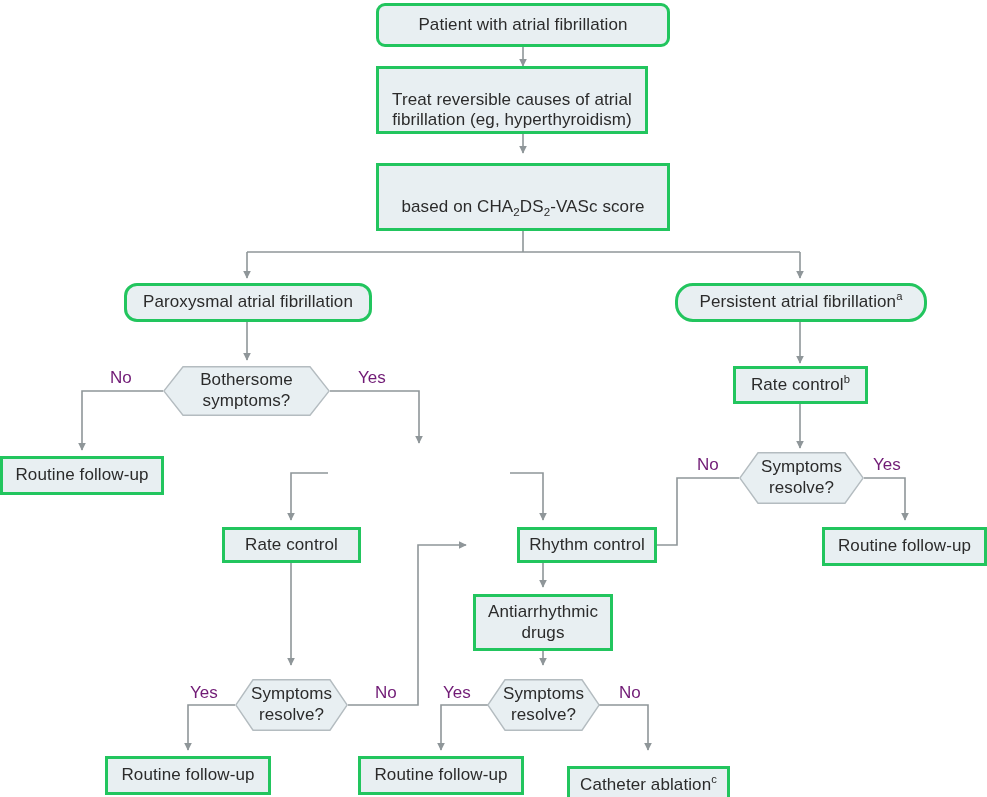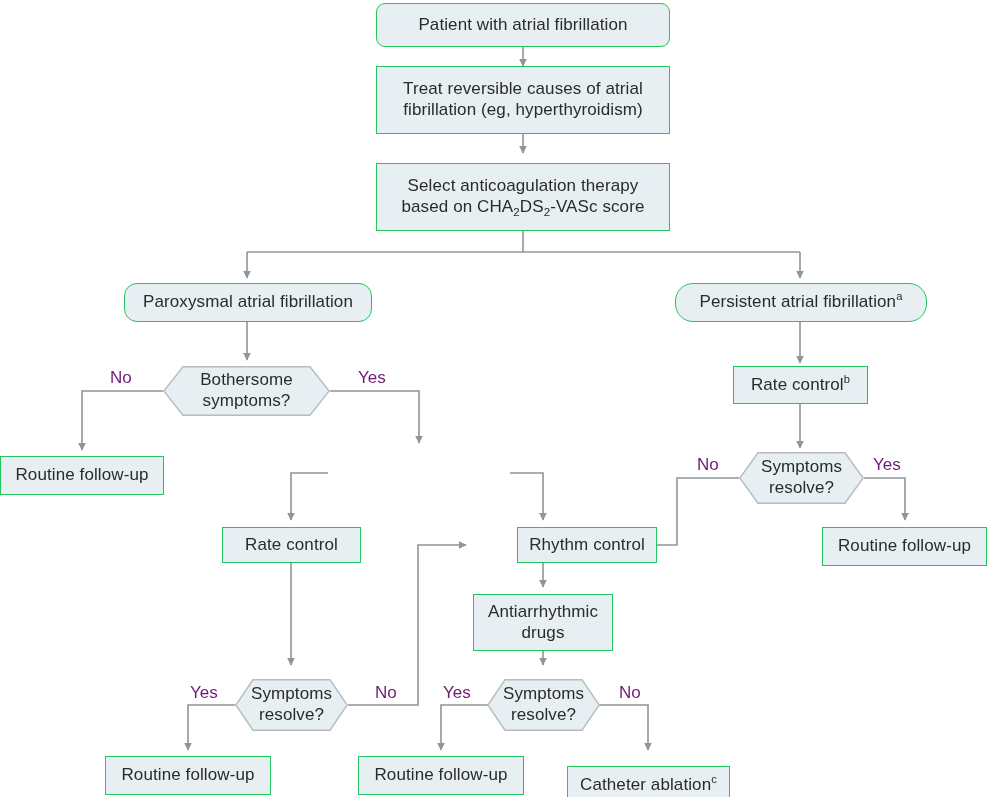--- a/index.html
+++ b/index.html
@@ -30,21 +30,21 @@
     align-items: center;
     justify-content: center;
     text-align: center;
     color: #2b2b2b;
     font-size: 17px;
     line-height: 1.22;
     letter-spacing: 0.1px;
   }
   .box {
     background: #e8eff2;
-    border: 1px solid #22c55e;
+    border: 3px solid #22c55e;
   }
   .box.rounded {
     border-radius: 9px;
   }
   .hex {
     background: #e8eff2;
     border: none;
   }
   .hex .hexfill {
     position: absolute;
@@ -142,26 +142,26 @@
       <path d="M864,478 L905,478 L905,520" marker-end="url(#ah)"></path>
 
       <path d="M739,478 L677,478 L677,545 L620,545" marker-end="url(#ah)"></path>
     </g>
   </svg>
 
   <div class="node box rounded" style="left:376px; top:3px; width:294px; height:44px;">
     <span class="nodetext">Patient with atrial fibrillation</span>
   </div>
 
-  <div class="node box" style="left:376px; top:66px; width:294px; height:68px;">
+  <div class="node box" style="left:376px; top:66px; width:272px; height:68px;align-items:flex-end;">
     <span class="nodetext">Treat reversible causes of atrial fibrillation (eg, hyperthyroidism)</span>
   </div>
 
   <div class="node box" style="left:376px; top:163px; width:294px; height:68px;">
-    <span class="nodetext"><span>Select anticoagulation therapy</span><br><span>based on CHA</span><sub>2</sub><span>DS</span><sub>2</sub><span>-VASc score</span></span>
+    <span class="nodetext"><br><span>based on CHA</span><sub>2</sub><span>DS</span><sub>2</sub><span>-VASc score</span></span>
   </div>
 
   <div class="node box" style="left:124px; top:283px; width:248px; height:39px;border-radius:13px;">
     <span class="nodetext">Paroxysmal atrial fibrillation</span>
   </div>
 
   <div class="node box" style="left:675px; top:283px; width:252px; height:39px;border-radius:18px;">
     <span class="nodetext"><span>Persistent atrial fibrillation</span><sup>a</sup></span>
   </div>
 

